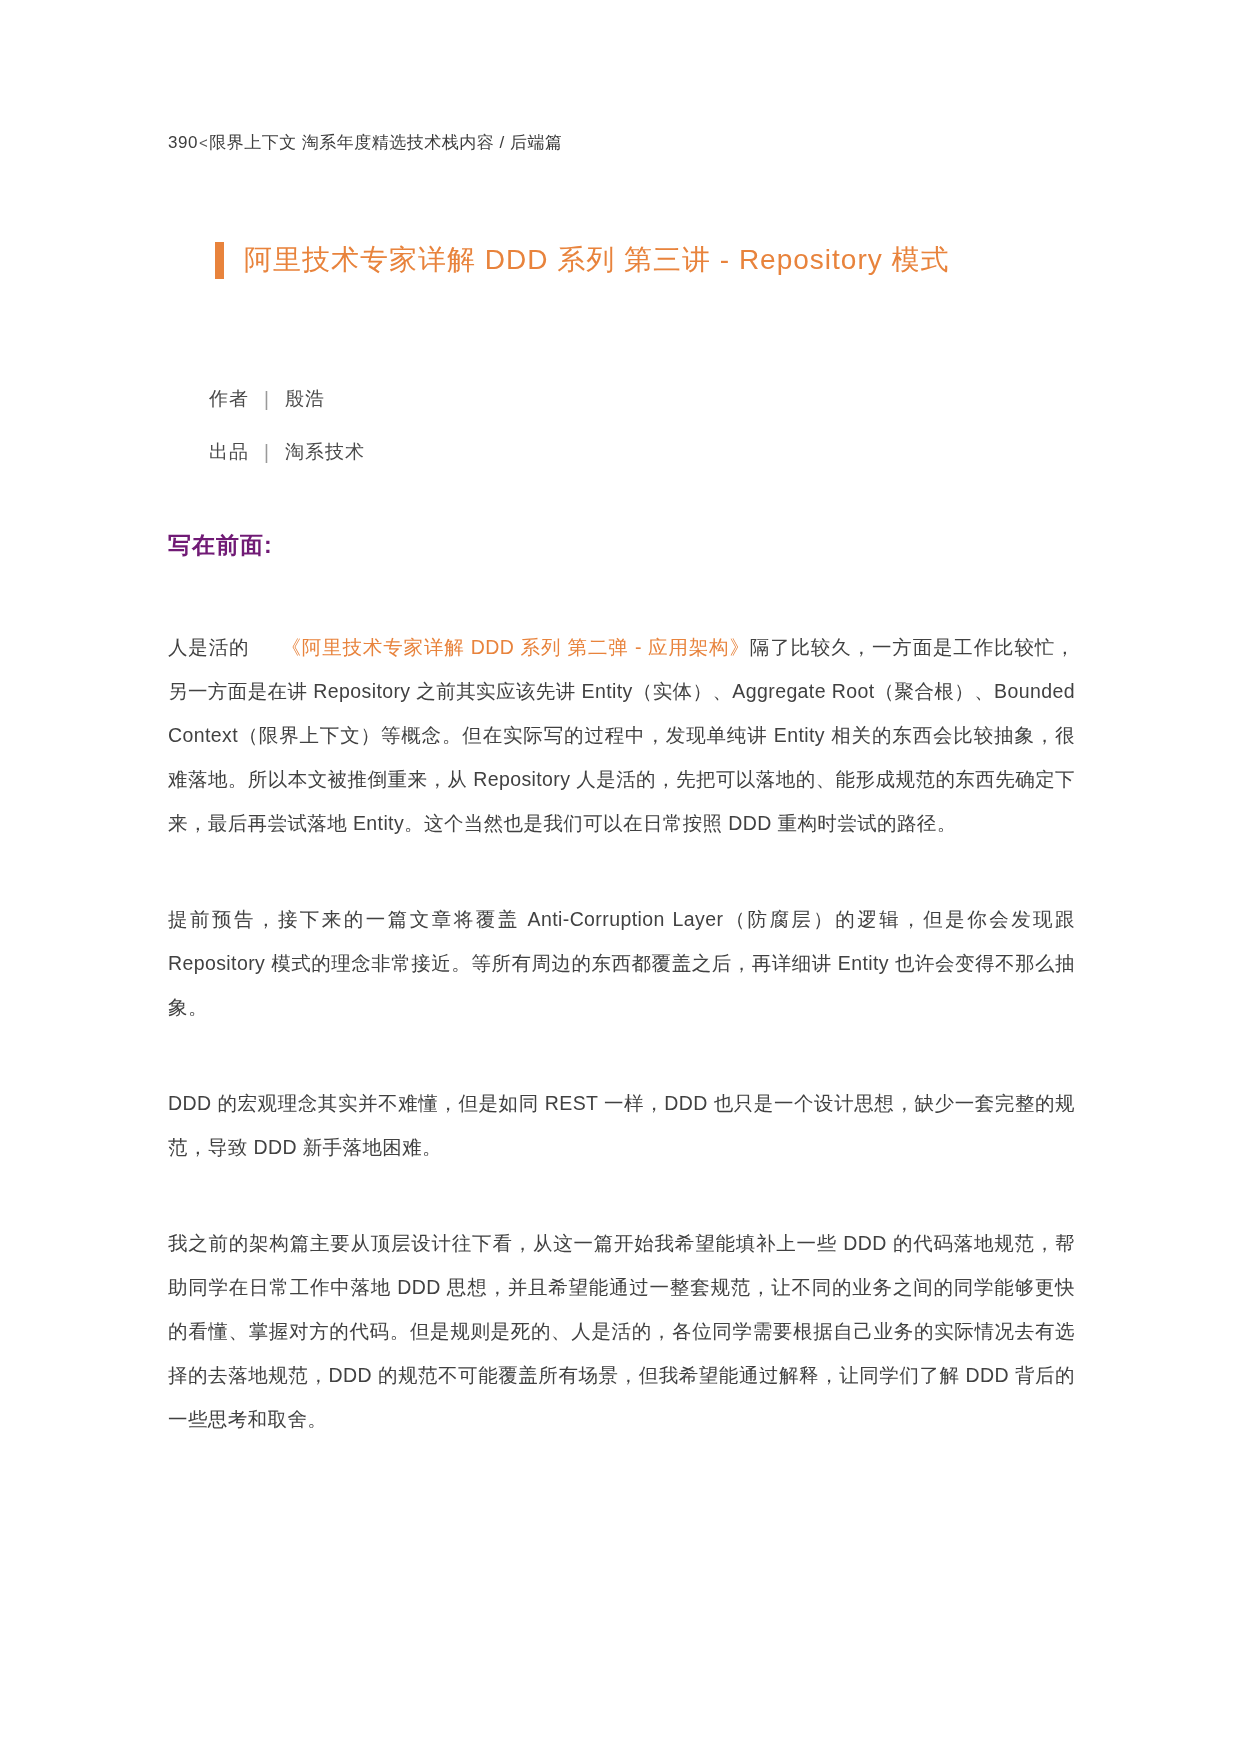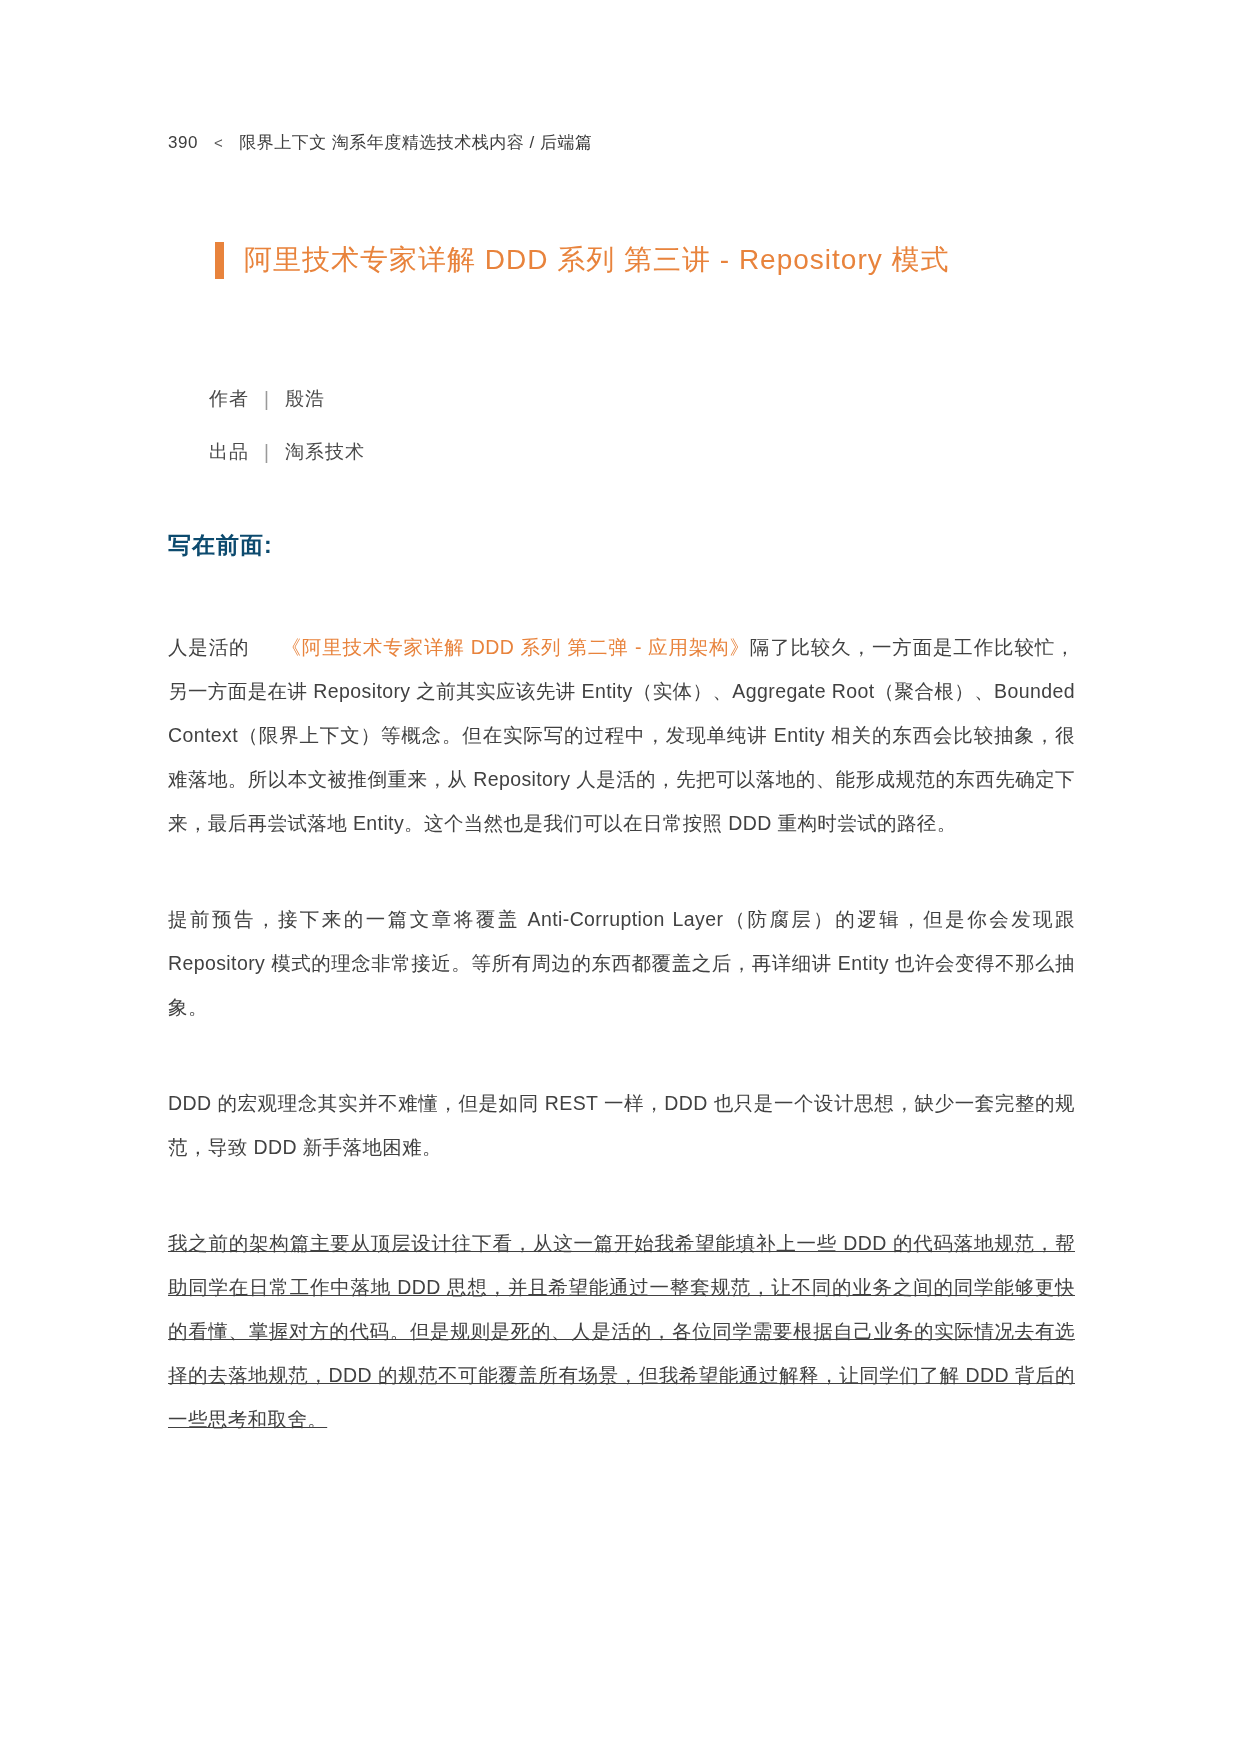--- a/index.html
+++ b/index.html
@@ -21,21 +21,21 @@
     background: #ffffff;
     overflow: hidden;
   }
   
   .header {
     position: absolute;
     left: 168px;
     top: 131px;
     display: flex;
     align-items: baseline;
-    gap: 16px;
+    gap: 1px;
     font-size: 17px;
     color: #3d3d3d;
     letter-spacing: 0.5px;
   }
   .header .chev { color: #555; font-size: 15px; }
   
   .title-block {
     position: absolute;
     left: 168px;
     top: 241px;
@@ -79,37 +79,37 @@
     font-weight: 300;
     transform: scaleY(1.1);
   }
   
   .section-heading {
     position: absolute;
     left: 168px;
     top: 530px;
     font-size: 23px;
     font-weight: bold;
-    color: #0c4a6e;
+    color: #701a75;
     letter-spacing: 1px;
   }
   
   .content {
     position: absolute;
     left: 168px;
     top: 625px;
     width: 907px;
     font-size: 19.5px;
     line-height: 44px;
     letter-spacing: 0.4px;
     text-align: justify;
     color: var(--body-text);
   }
   .content p { margin: 0 0 52px 0; }
-  .content p:last-child { margin-bottom: 0; text-decoration: underline; }
+  .content p:last-child { margin-bottom: 0; }
   .content .link {
     color: var(--accent-orange);
     text-decoration: none;
     cursor: pointer;
     margin-left: 32px;
   }
 </style>
 </head>
 <body>
 

